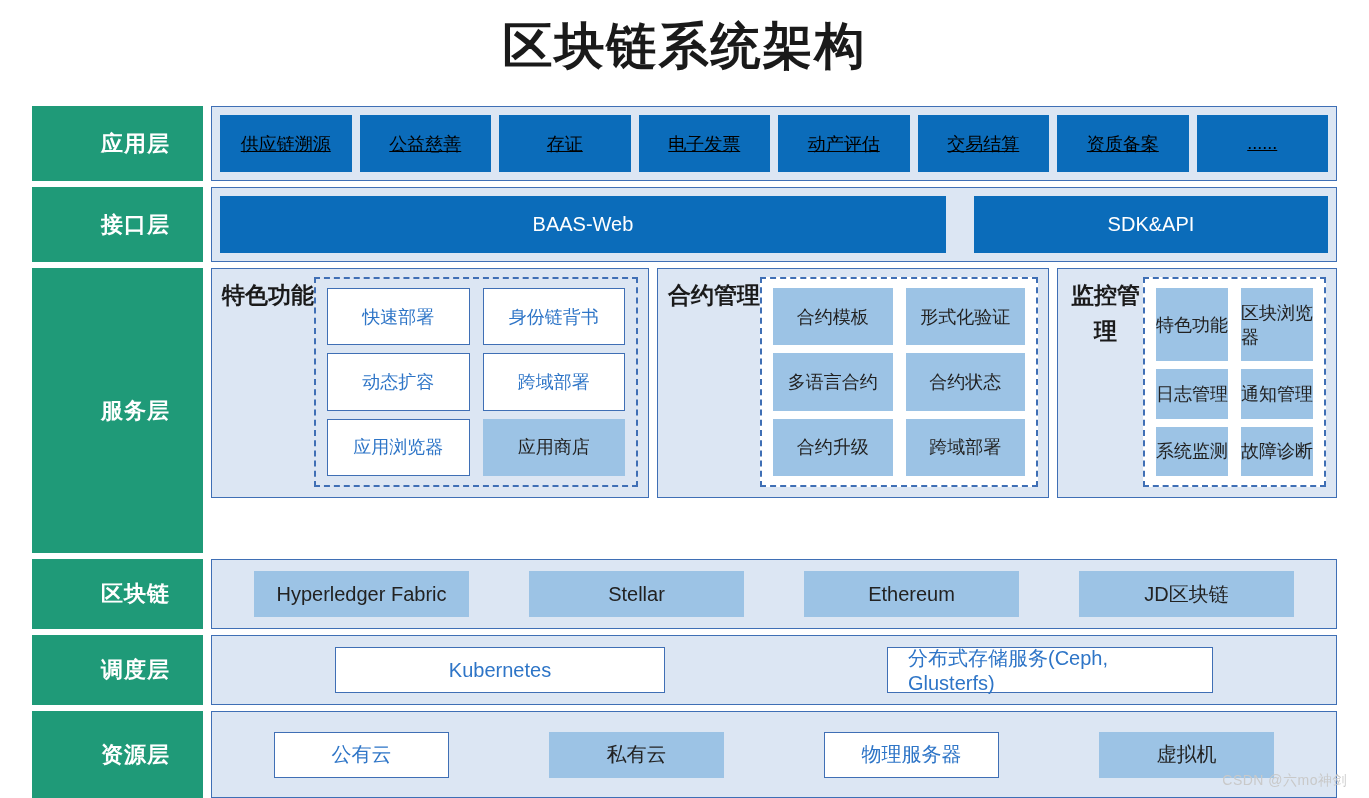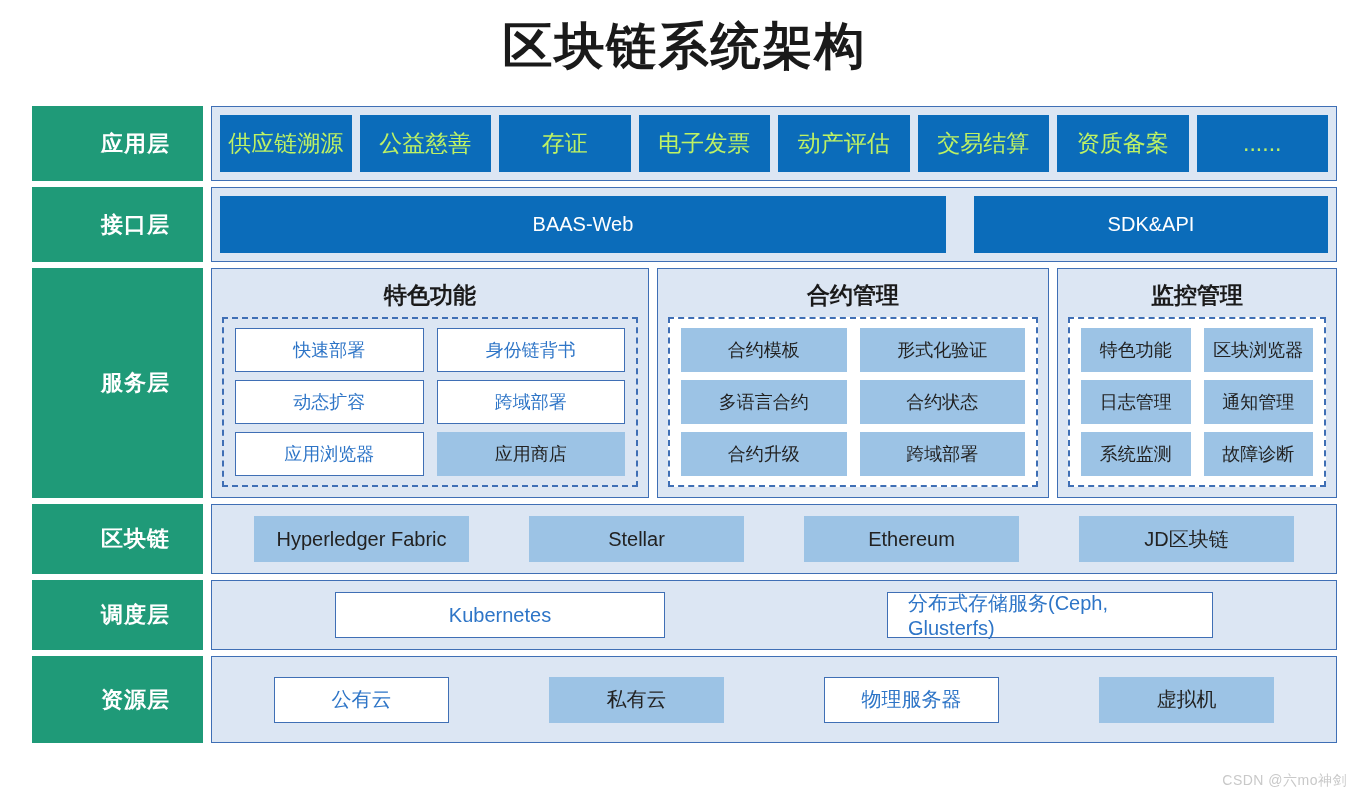--- a/index.html
+++ b/index.html
@@ -49,46 +49,47 @@
     display:flex;align-items:center;
     box-sizing:border-box;
   }
 
   
   .row-app .layer-label,.row-app .panel{height:75px;}
   .app-strip{width:100%;display:flex;align-items:center;
     justify-content:space-between;padding:0 8px;box-sizing:border-box;gap:8px;}
   .app-chip{
     flex:1 1 0;height:57px;
-    background:#0B6CBA;color:#bef264;
-    font-size:23px;
+    background:#0B6CBA;color:#000000;
+    font-size:18px;
     display:flex;align-items:center;justify-content:center;
     box-sizing:border-box;
+    text-decoration:underline;
   }
 
   
   .row-api .layer-label,.row-api .panel{height:75px;}
   .api-strip{width:100%;display:flex;align-items:center;padding:0 8px;box-sizing:border-box;gap:28px;}
   .api-chip{
     height:57px;background:#0B6CBA;color:#ffffff;
     font-size:20px;display:flex;align-items:center;justify-content:center;
   }
   .api-chip.wide{flex:2.05 1 0;}
   .api-chip.narrow{flex:1 1 0;}
 
   
-  .row-svc .layer-label{height:230px;}
+  .row-svc .layer-label{height:285px;}
   .row-svc .svc-wrap{
     flex:1 1 auto;margin-left:8px;height:230px;
     display:flex;gap:8px;
   }
   .svc-panel{
     background:#DCE6F3;border:1.5px solid #3F6FB5;
     box-sizing:border-box;
-    display:flex;flex-direction:column;
+    display:flex;flex-direction:row;
     padding:8px 10px 10px 10px;
   }
   .svc-panel.p1{flex:0 0 438px;}
   .svc-panel.p2{flex:0 0 392px;}
   .svc-panel.p3{flex:1 1 auto;}
   .svc-title{
     text-align:center;font-size:23px;font-weight:bold;color:#1a1a1a;
     line-height:36px;margin-bottom:4px;
   }
   .svc-dashed{

